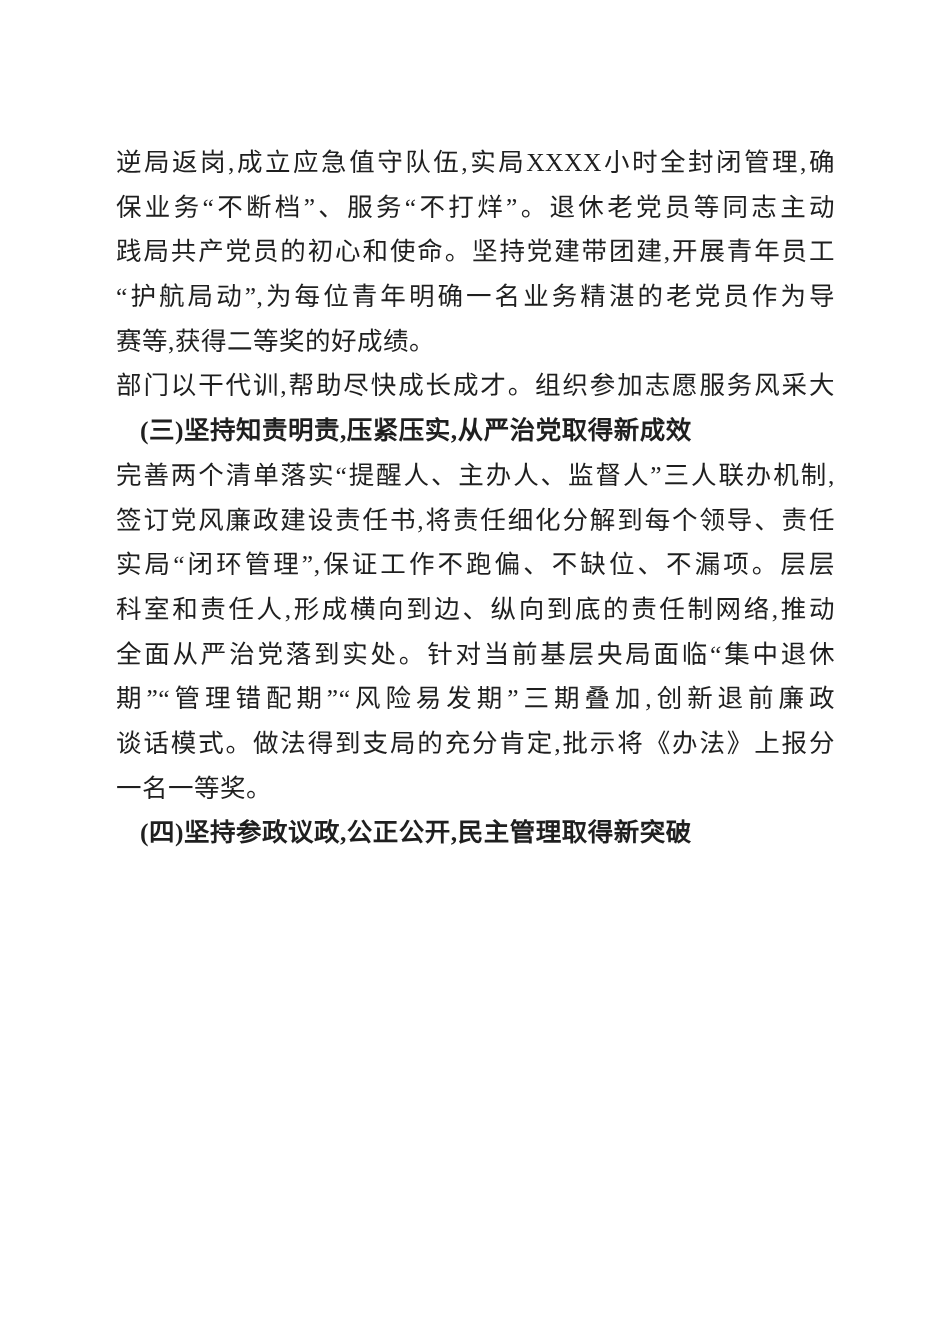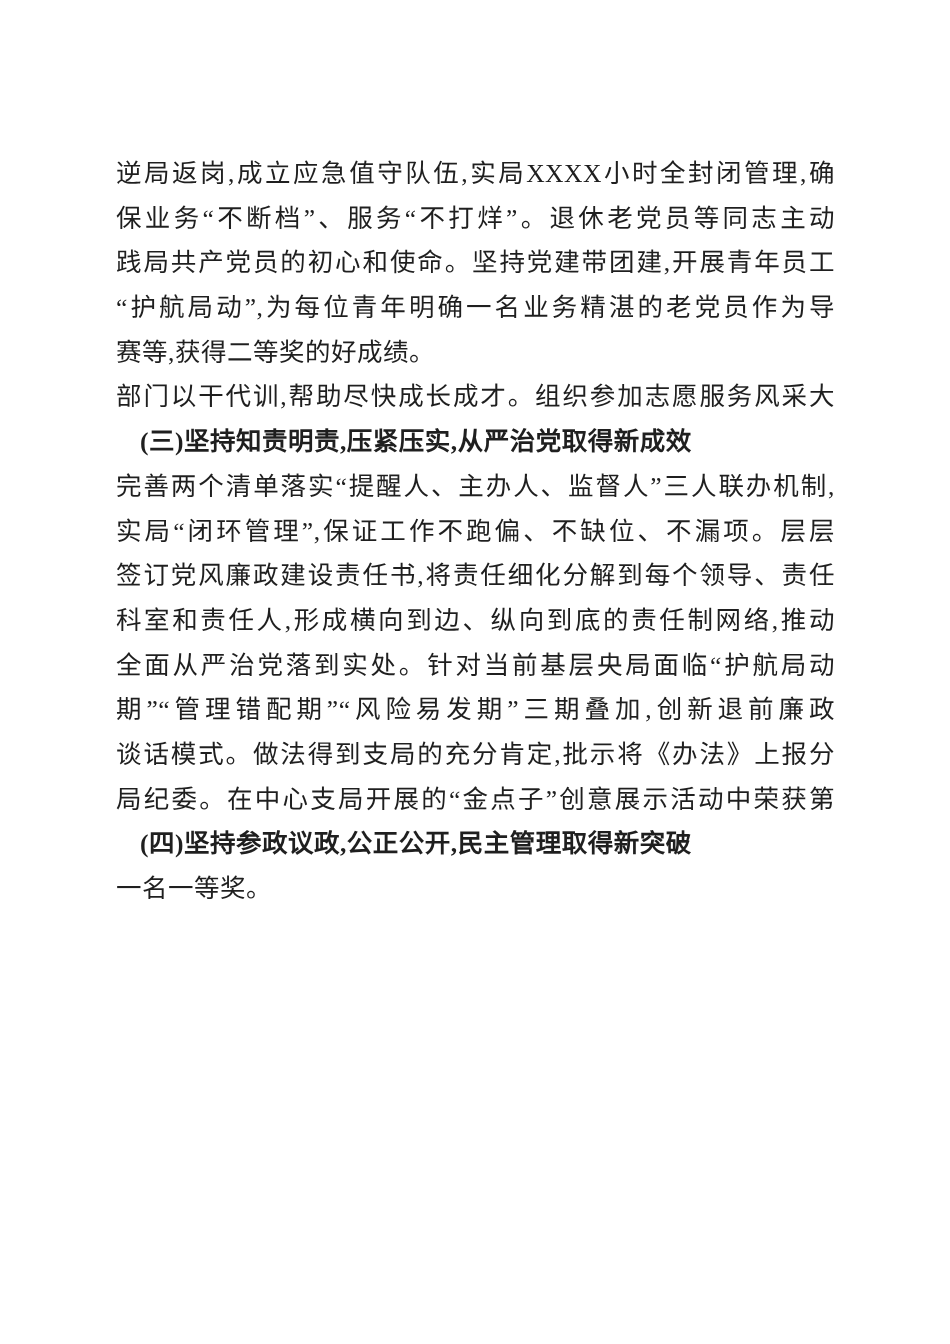--- a/index.html
+++ b/index.html
@@ -15,21 +15,21 @@
     position:relative;
     width:950px;
     height:1344px;
     background:var(--page-bg);
     overflow:hidden;
     font-family:"Liberation Serif","DejaVu Serif",serif;
   }
   .text-block{
     position:absolute;
     left:116px;
-    top:152px;
+    top:141px;
     width:719px;
   }
   .line{
     font-size:25.5px;
     line-height:44.7px;
     height:44.7px;
     color:var(--text-color);
     text-align:justify;
     text-align-last:left;
     text-justify:inter-character;
@@ -54,23 +54,22 @@
 <div class="page">
   <div class="text-block">
       <div class="line fill">逆局返岗,成立应急值守队伍,实局XXXX小时全封闭管理,确</div>
       <div class="line fill">保业务“不断档”、服务“不打烊”。退休老党员等同志主动</div>
       <div class="line fill">践局共产党员的初心和使命。坚持党建带团建,开展青年员工</div>
       <div class="line fill">“护航局动”,为每位青年明确一名业务精湛的老党员作为导</div>
       <div class="line">赛等,获得二等奖的好成绩。</div>
       <div class="line fill">部门以干代训,帮助尽快成长成才。组织参加志愿服务风采大</div>
       <div class="line heading indent">(三)坚持知责明责,压紧压实,从严治党取得新成效</div>
       <div class="line fill">完善两个清单落实“提醒人、主办人、监督人”三人联办机制,</div>
+      <div class="line fill">签订党风廉政建设责任书,将责任细化分解到每个领导、责任</div>
       <div class="line fill">实局“闭环管理”,保证工作不跑偏、不缺位、不漏项。层层</div>
-      <div class="line fill">签订党风廉政建设责任书,将责任细化分解到每个领导、责任</div>
       <div class="line fill">科室和责任人,形成横向到边、纵向到底的责任制网络,推动</div>
-      <div class="line fill">全面从严治党落到实处。针对当前基层央局面临“护航局动</div>
+      <div class="line fill">全面从严治党落到实处。针对当前基层央局面临“集中退休</div>
       <div class="line fill">期”“管理错配期”“风险易发期”三期叠加,创新退前廉政</div>
       <div class="line fill">谈话模式。做法得到支局的充分肯定,批示将《办法》上报分</div>
-      <div class="line fill">局纪委。在中心支局开展的“金点子”创意展示活动中荣获第</div>
+      <div class="line">一名一等奖。</div>
       <div class="line heading indent">(四)坚持参政议政,公正公开,民主管理取得新突破</div>
-      <div class="line">一名一等奖。</div>
     </div>
 </div>
 
 </body></html>

